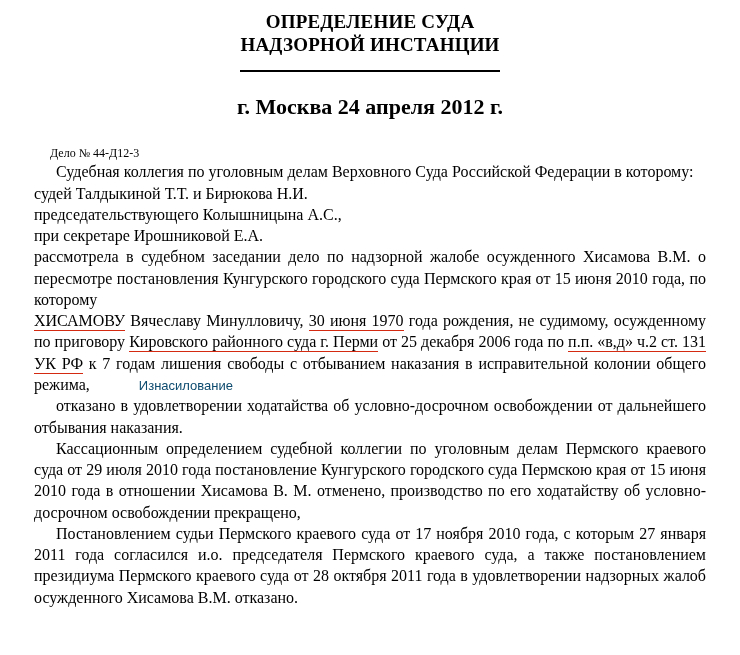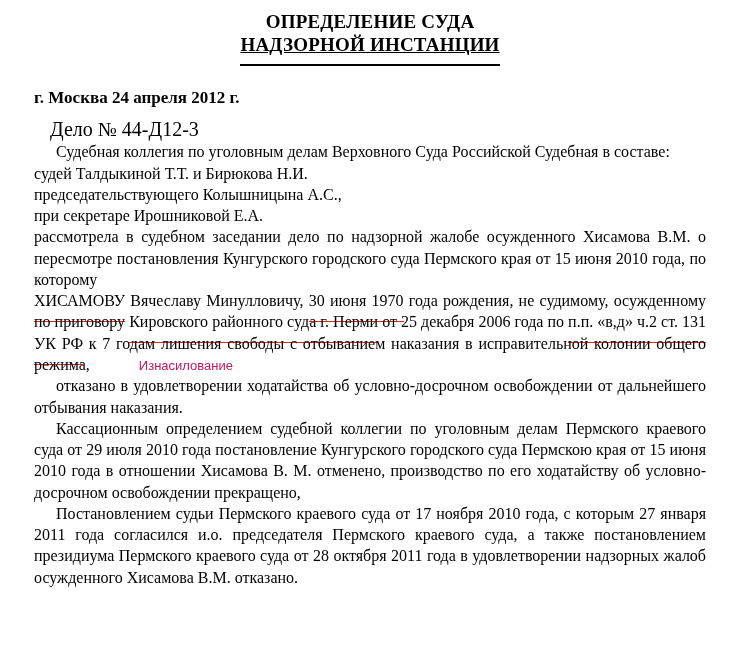--- a/index.html
+++ b/index.html
@@ -28,55 +28,55 @@
     line-height: 1.22;
     letter-spacing: 0.2px;
     margin-top: 4px;
   }
   .title-line-1 {
     display: block;
   }
   .title-line-2 {
     display: inline-block;
     border-bottom: 2px solid #000;
-    padding-bottom: 8px;
-    text-decoration: underline;
+    padding-bottom: 14px;
   }
   .city-date {
+    text-align: center;
     font-weight: bold;
-    font-size: 17px;
+    font-size: 22px;
     margin-top: 22px;
   }
   .case-no {
-    font-size: 20px;
-    margin-top: 10px;
+    font-size: 12px;
+    margin-top: 26px;
     padding-left: 16px;
   }
   p.body-par {
     font-size: 16px;
     line-height: 1.33;
     text-align: justify;
     margin: 0;
   }
   .indent {
     text-indent: 22px;
   }
   .block-gap {
     margin-top: 18px;
   }
   .small-gap {
     margin-top: 2px;
     font-family: Liberation Serif, serif;
   }
   .under-red {
     border-bottom: 1.6px solid #d42a12;
-    padding-bottom: 12px;
+    padding-bottom: 1px;
   }
   .red-note {
-    color: #be185d;
+    color: #0c4a6e;
     font-size: 13px;
     font-family: "Liberation Sans", sans-serif;
     margin-left: 24px;
     white-space: nowrap;
     padding-left: 25px;
   }
   .par-intro {
     margin-top: 22px;
   }
   .composition-line {
@@ -91,21 +91,21 @@
 
   <div class="title-block">
     <span class="title-line-1">ОПРЕДЕЛЕНИЕ СУДА</span>
     <span class="title-line-2">НАДЗОРНОЙ ИНСТАНЦИИ</span>
   </div>
 
   <div class="city-date">г. Москва 24 апреля 2012 г.</div>
 
   <div class="case-no">Дело № 44-Д12-3</div>
 
-  <p class="body-par indent par-intro">Судебная коллегия по уголовным делам Верховного Суда Российской Судебная в составе:</p>
+  <p class="body-par indent par-intro">Судебная коллегия по уголовным делам Верховного Суда Российской Федерации в которому:</p>
 
   <div class="composition-line">судей Талдыкиной Т.Т. и Бирюкова Н.И.</div>
   <div class="composition-line">председательствующего Колышницына А.С.,</div>
   <div class="composition-line">при секретаре Ирошниковой Е.А.</div>
 
   <p class="body-par small-gap">рассмотрела в судебном заседании дело по надзорной жалобе осужденного Хисамова В.М. о пересмотре постановления Кунгурского городского суда Пермского края от 15 июня 2010 года, по которому</p>
 
   <p class="body-par block-gap">
     <span class="under-red">ХИСАМОВУ</span><span> Вячеславу Минулловичу, </span><span class="under-red">30 июня 1970</span><span> года рождения, не судимому, осужденному по приговору </span><span class="under-red">Кировского районного суда г. Перми</span><span> от 25 декабря 2006 года по </span><span class="under-red">п.п. «в,д» ч.2 ст. 131 УК РФ</span><span> к 7 годам лишения свободы с отбыванием наказания в исправительной колонии общего режима,</span><span class="red-note">Изнасилование</span>
   </p>

